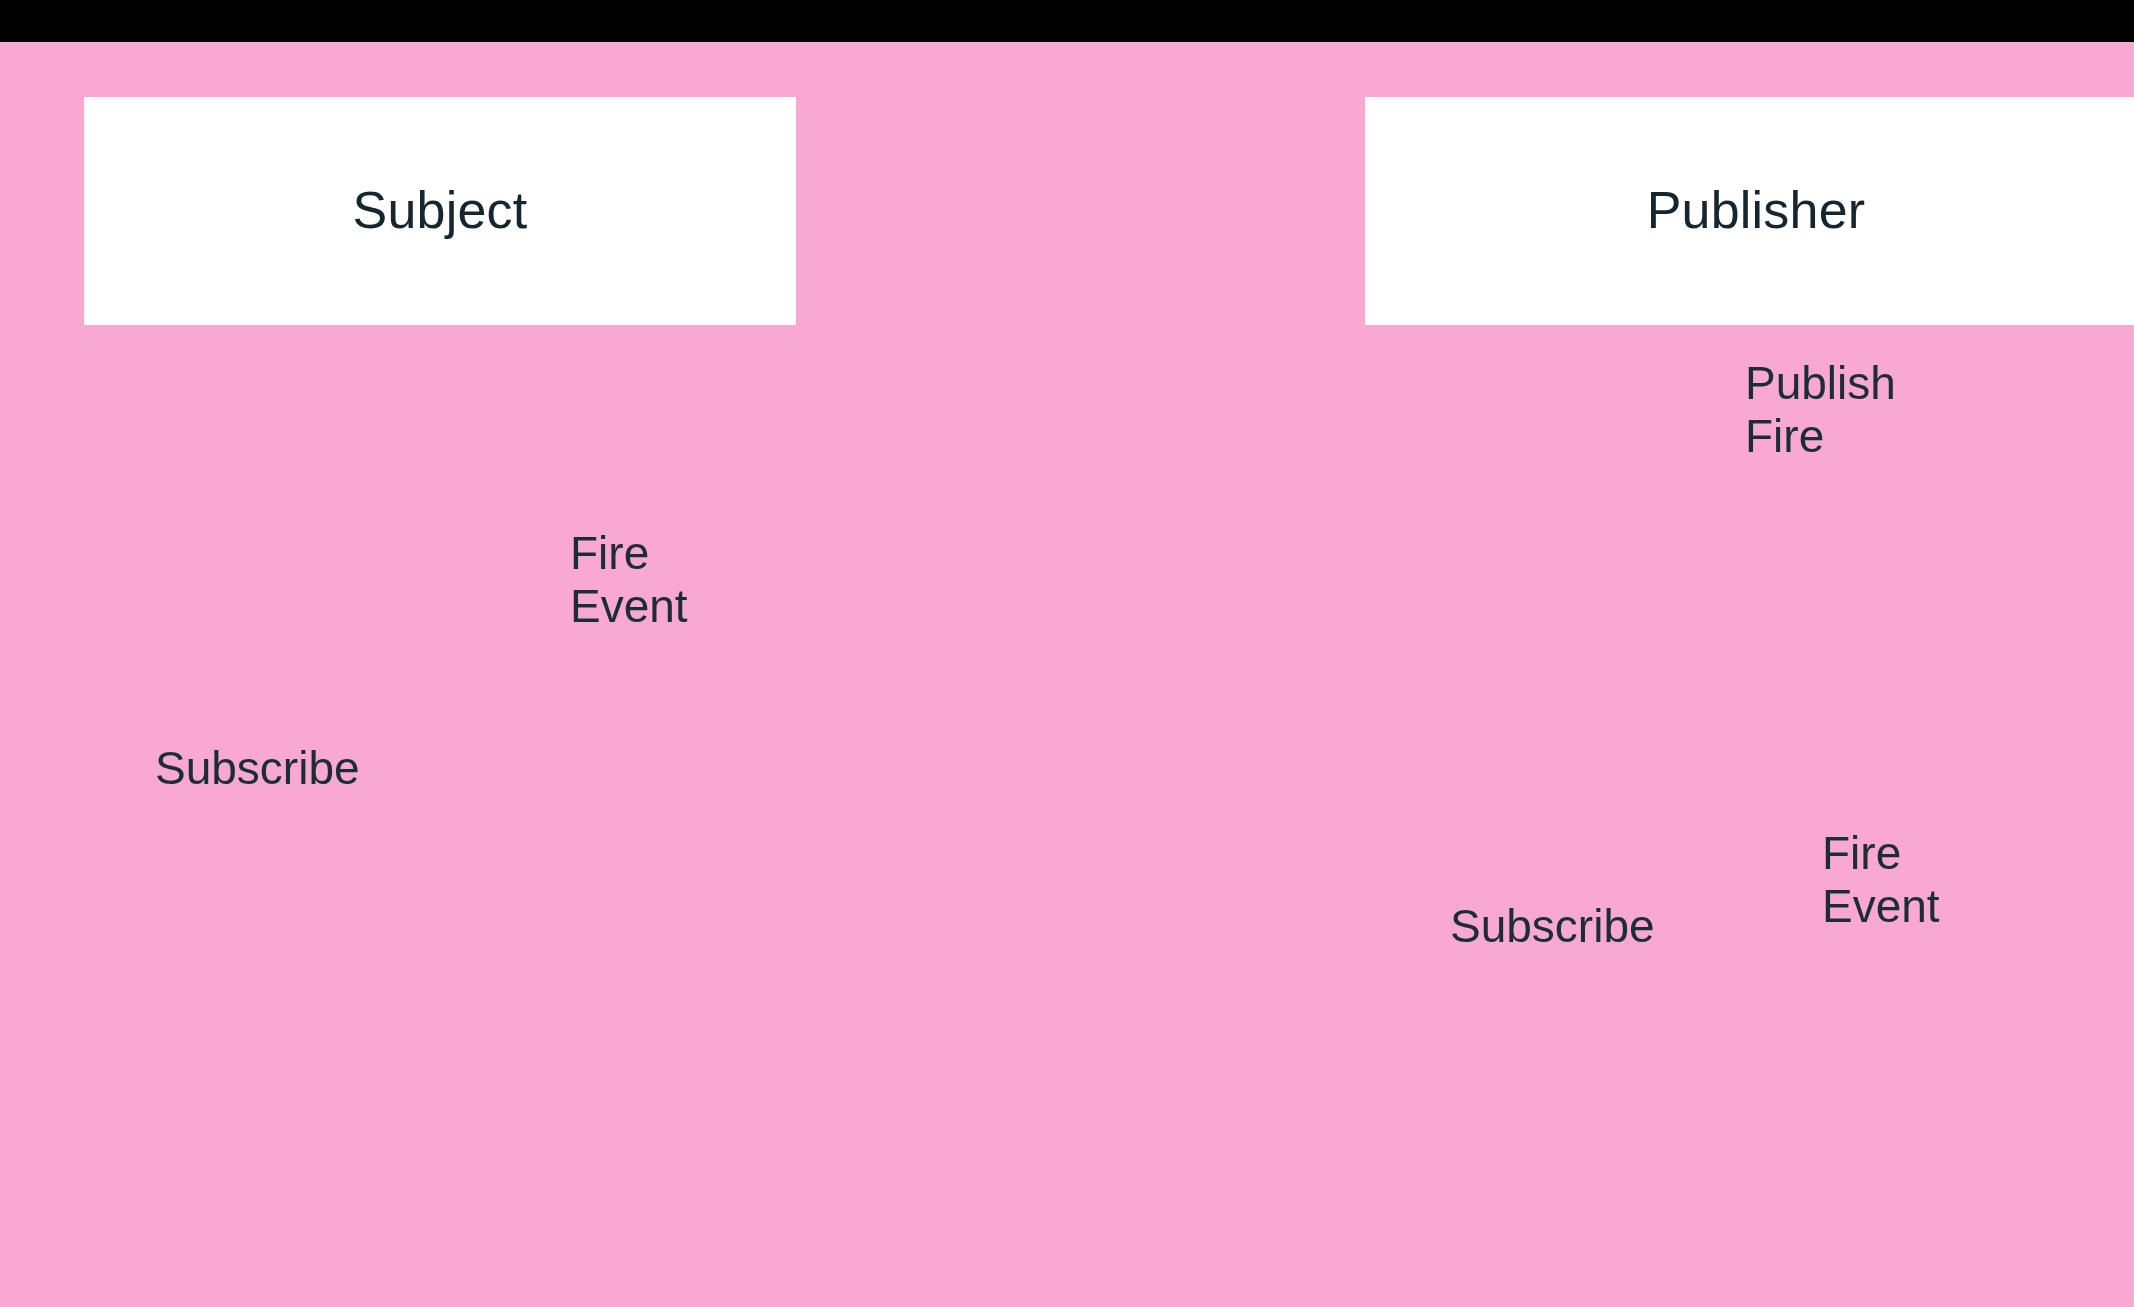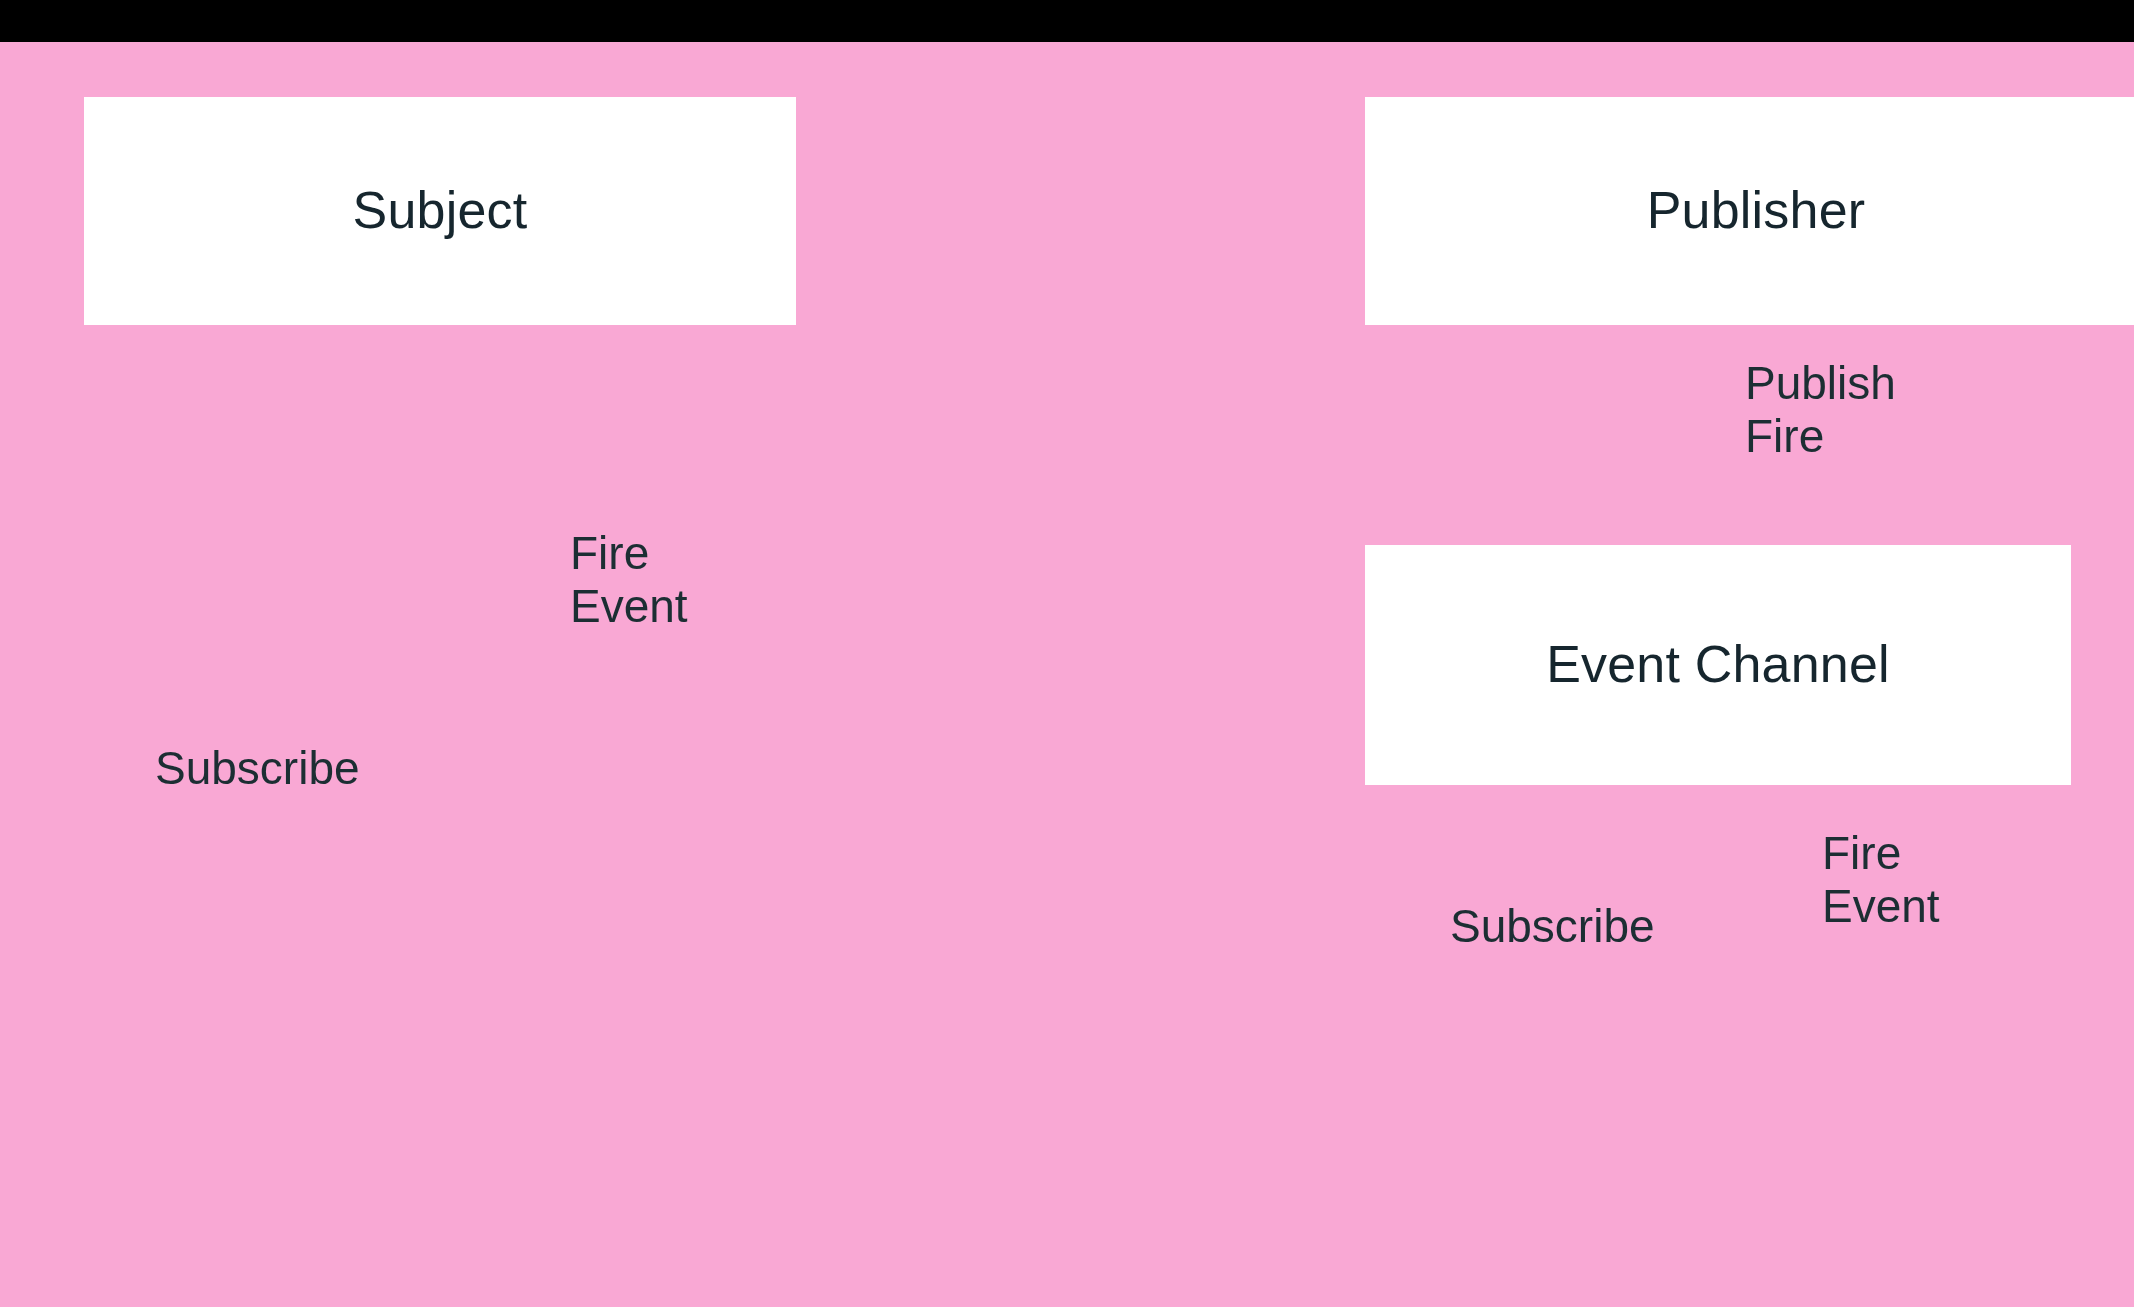--- a/index.html
+++ b/index.html
@@ -63,23 +63,20 @@
 
   <div class="node" id="node-subject">
     <span class="node-label">Subject</span>
   </div>
 
 
   <div class="node" id="node-publisher">
     <span class="node-label">Publisher</span>
   </div>
 
-  <div class="node" id="node-event-channel">
-    <span class="node-label">Event Channel</span>
-  </div>
 
 
   <div class="edge-label" id="label-fire-event-left">Fire
 Event</div>
 
   <div class="edge-label" id="label-subscribe-left">Subscribe</div>
 
   <div class="edge-label" id="label-publish-event">Publish
 Fire</div>
 

